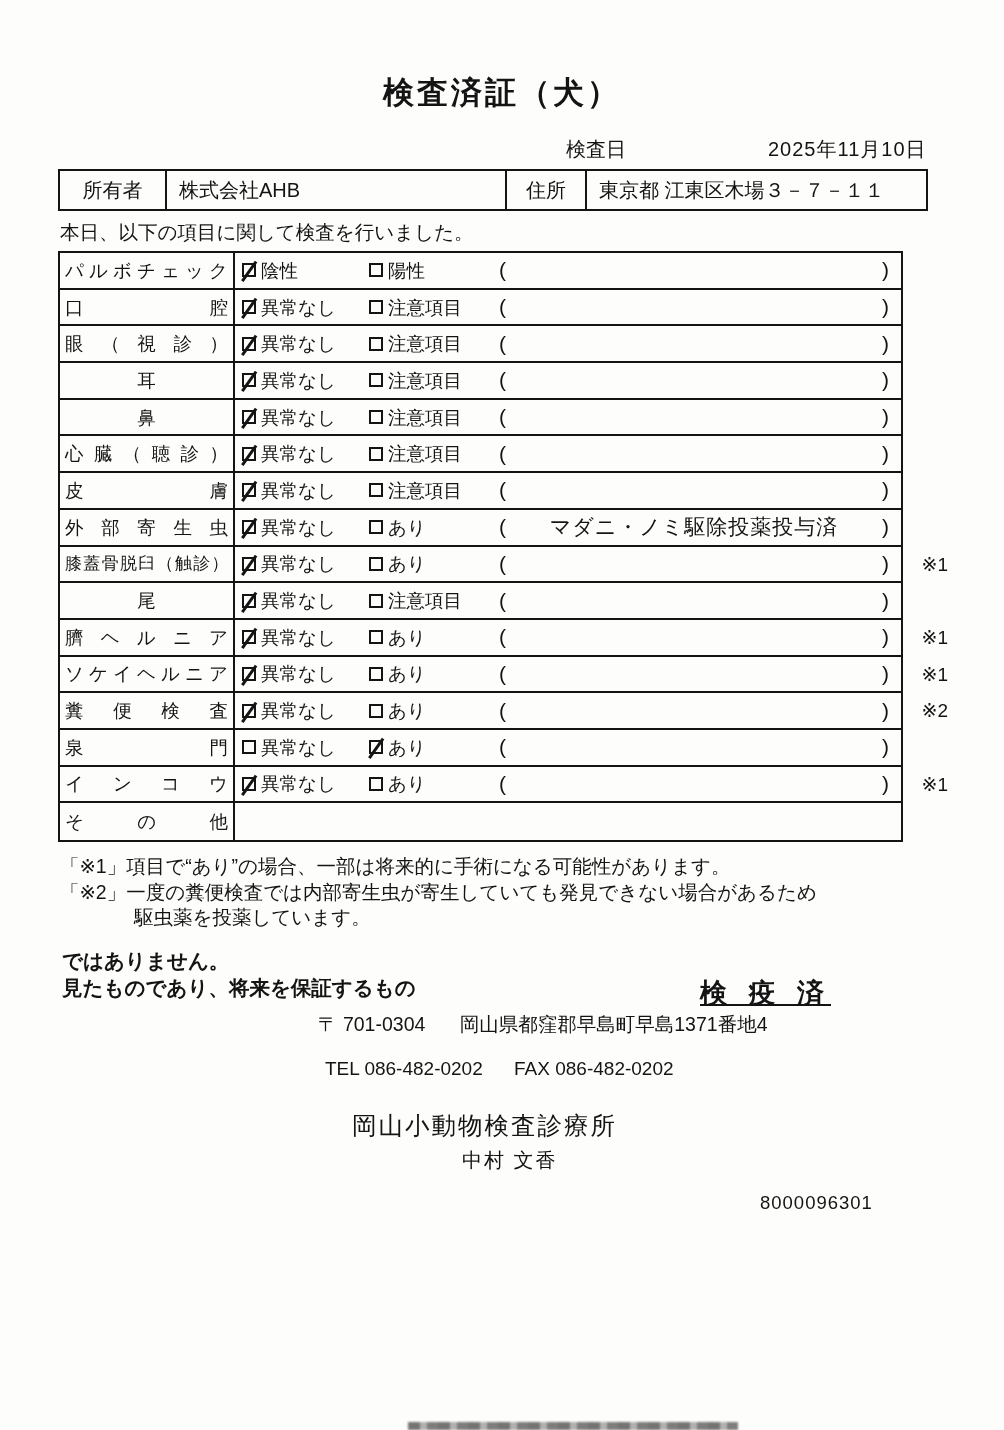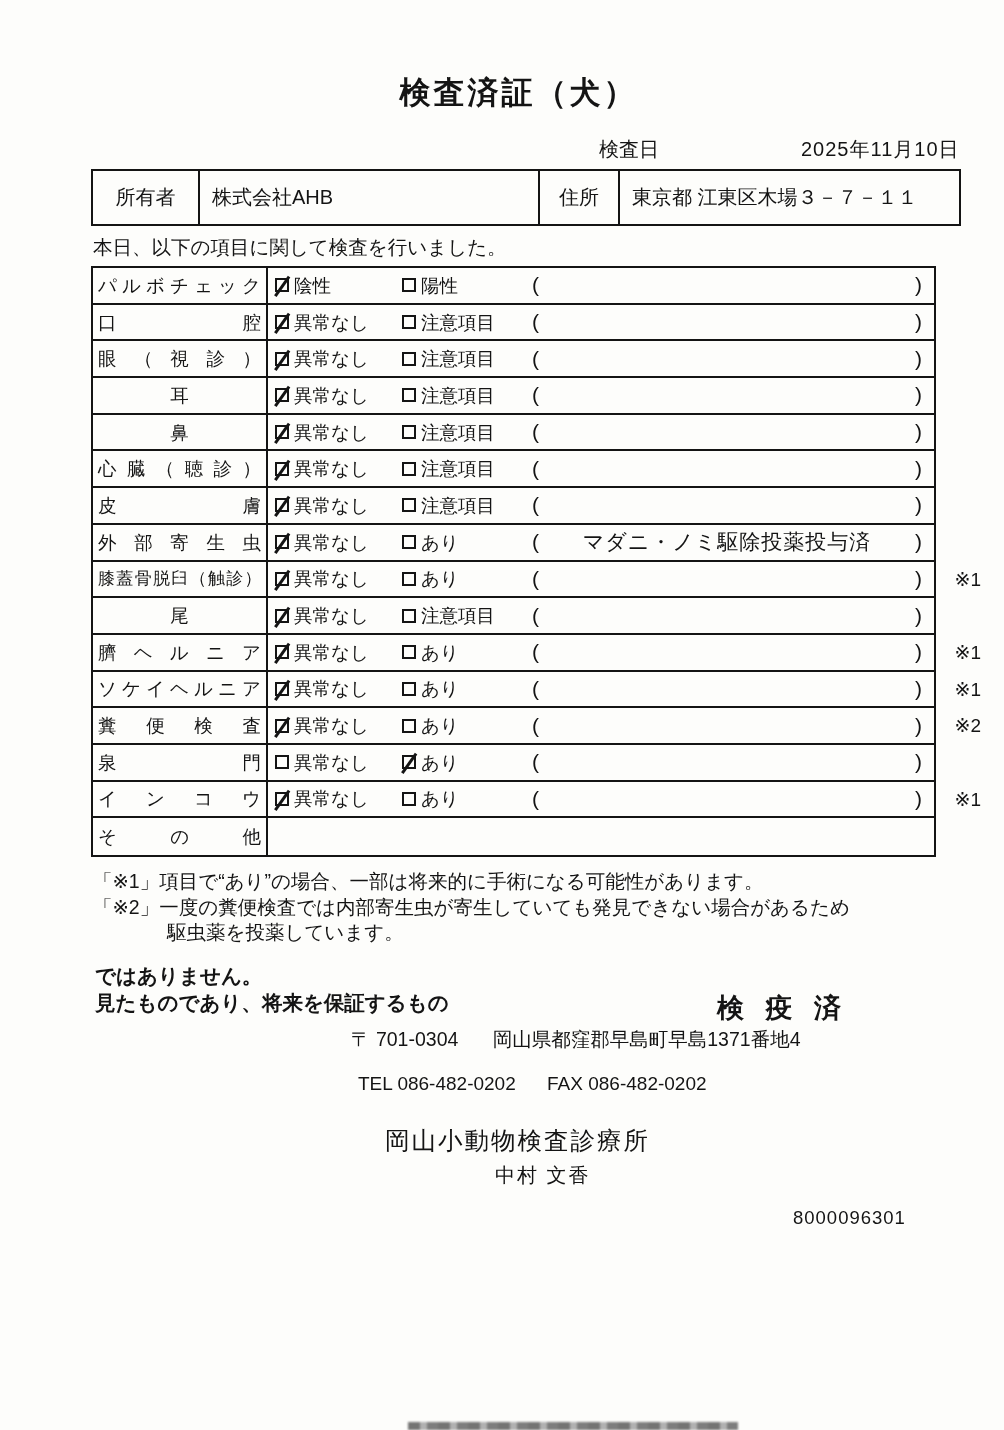--- a/index.html
+++ b/index.html
@@ -1,30 +1,30 @@
 <!DOCTYPE html>
 <html lang="ja"><head>
 <meta charset="utf-8">
 <style>
   * { margin:0; padding:0; box-sizing:border-box; }
   html,body { background:#e9e9e9; }
   .page {
     width:1004px; height:1430px; margin:0 auto; background:#fdfdfb;
     font-family:"Liberation Sans","DejaVu Sans",sans-serif; color:#141414;
-    position:relative; overflow:hidden;padding-left:33px;
+    position:relative; overflow:hidden;
   }
   .title { padding-top:72px; text-align:center; font-size:31px; font-weight:600; letter-spacing:3px; }
 
   .date-line { display:flex; margin:22px 0 6px 566px; font-size:20px; }
   .date-line .val { margin-left:142px; letter-spacing:1px; }
 
   .tbl { margin-left:58px; width:870px; border:2.5px solid #141414; font-size:20px; background:#fdfdfb; }
   .grid-owner { display:grid; grid-template-columns:105px 340px 80px 1fr; }
   .grid-pet   { display:grid; grid-template-columns:105px 340px 80px 93px 60px 1fr; }
-  .cell { border-left:2px solid #141414; height:53px; display:flex; align-items:center; padding:0 12px; white-space:nowrap; }
+  .cell { border-left:2px solid #141414; height:38px; display:flex; align-items:center; padding:0 12px; white-space:nowrap; }
   .cell.c1 { border-left:none; }
   .cell.hdr { justify-content:center; padding:0 4px; }
   .cell.r2 { border-top:2px solid #141414; }
   .cell.wval { justify-content:flex-end; padding-right:14px; }
   .cell.wval .unit { margin-left:20px; }
   .mt { margin-top:13px; }
 
   .intro { margin:8px 0 5px 60px; font-size:19.5px; }
 
   .mtable { margin-left:58px; width:845px; border:2.5px solid #141414; position:relative; background:#fdfdfb; }
@@ -44,21 +44,21 @@
   .paren { font-size:21px; }
   .paren.close { margin-right:12px; }
   .note { flex:1; text-align:center; font-size:21px; letter-spacing:1px; white-space:nowrap; }
   .mark { position:absolute; right:-47px; top:6px; font-size:19px; white-space:nowrap; }
 
   .footnotes { margin:12px 0 0 60px; font-size:19.5px; line-height:25.5px; }
   .footnotes .indent { padding-left:74px; }
 
   .bottom-block { position:relative; margin-top:16px; }
   .disclaimer { margin-left:62px; font-size:20.5px; font-weight:bold; line-height:27px; }
-  .stamp { position:absolute; left:684px; top:28px; font-size:27px; font-weight:600; letter-spacing:7px; white-space:nowrap; }
+  .stamp { position:absolute; left:700px; top:28px; font-size:27px; font-weight:600; letter-spacing:7px; white-space:nowrap;text-decoration:underline; }
 
   .addr { margin:10px 0 0 318px; font-size:19.5px; white-space:nowrap; }
   .addr .part2 { margin-left:29px; }
   .telline { margin:20px 0 0 325px; font-size:19px; white-space:nowrap; }
   .telline .fax { margin-left:26px; }
   .clinic { margin:29px 0 0 352px; font-size:24.5px; letter-spacing:2px; }
   .staff { margin:5px 0 0 462px; font-size:20px; letter-spacing:2px; }
   .code { margin:18px 0 0 760px; font-size:18.5px; letter-spacing:1px; }
 
   .scan-artifact { position:absolute; left:408px; bottom:0; width:330px; height:8px; opacity:.65; filter:blur(1px);

